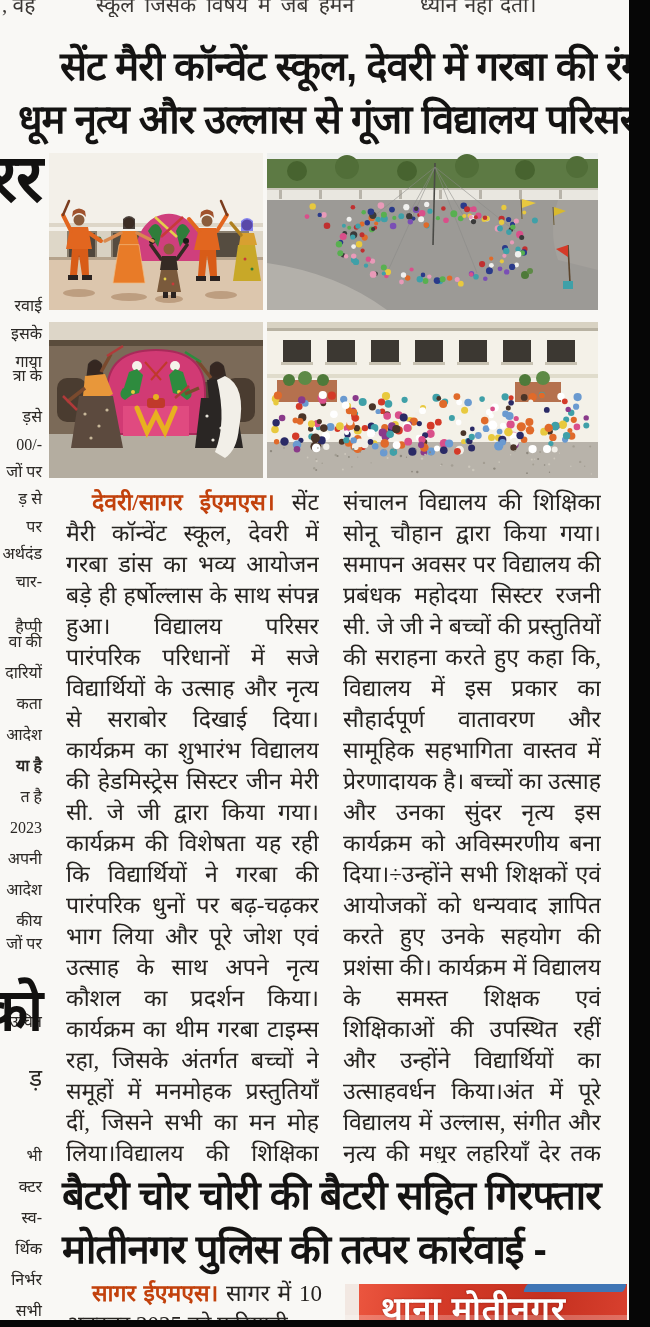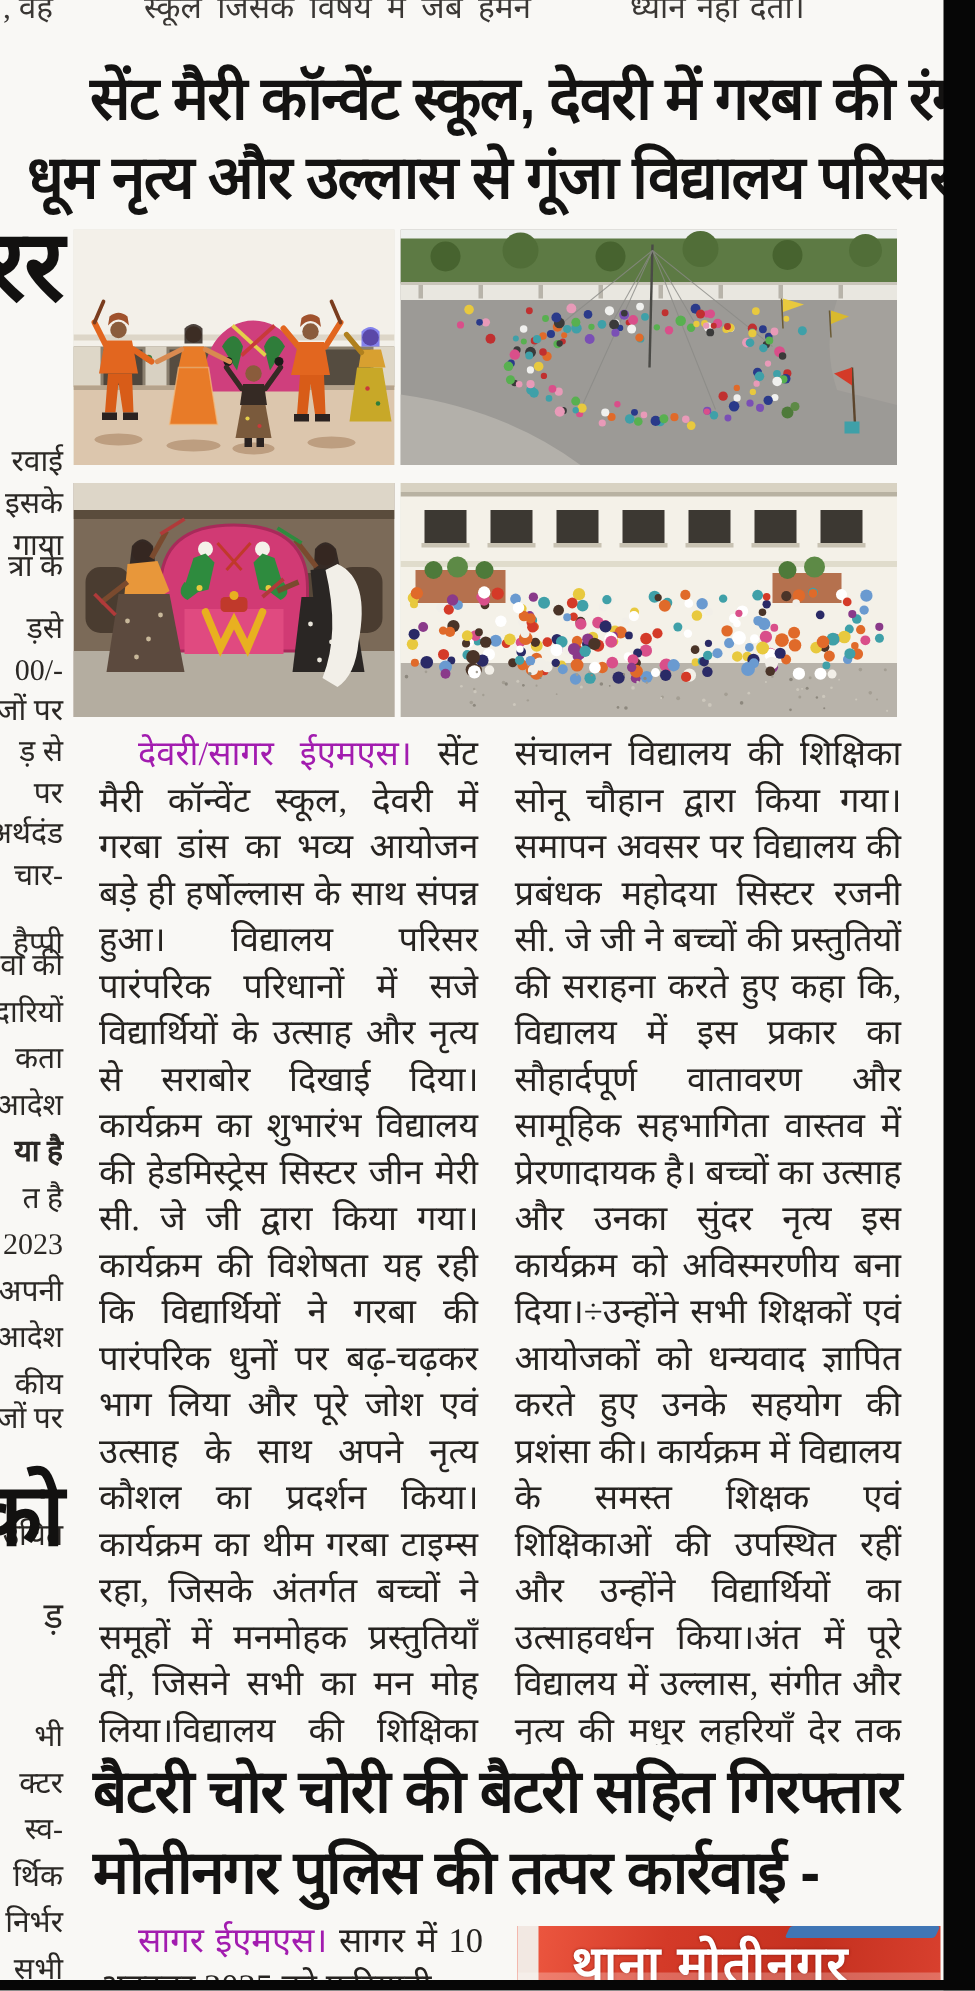--- a/index.html
+++ b/index.html
@@ -13,40 +13,40 @@
   .bar-right{position:absolute;left:629px;top:0;width:21px;height:1327px;background:#060606;}
   .bar-bottom{position:absolute;left:0;top:1320px;width:650px;height:7px;background:#060606;}
   
   .top-strip{position:absolute;left:0;top:0;width:629px;height:17px;overflow:hidden;}
   .top-strip span{position:absolute;top:-10px;font-size:21px;color:#3a3734;white-space:nowrap;}
   .ts-left{left:2px;}
   .ts-mid{left:96px;word-spacing:5px;}
   .ts-right{left:420px;word-spacing:2px;}
   
   .left-edge{position:absolute;left:0;top:0;width:47px;height:1320px;overflow:hidden;}
-  .edge-frag{position:absolute;right:5px;white-space:nowrap;font-size:20px;line-height:1;color:#2b2825;}
+  .edge-frag{position:absolute;right:5px;white-space:nowrap;font-size:16px;line-height:1;color:#2b2825;}
   .edge-frag.b{font-weight:bold;color:#121110;letter-spacing:-1px;}
   
   .headline{position:absolute;left:18px;width:612px;font-family:"Liberation Sans",sans-serif;
     font-weight:700;color:#141312;letter-spacing:-1px;}
   .headline .l{line-height:53px;font-size:40px;white-space:nowrap;}
   .h-garba{top:40px;}
   .h-garba .l1{margin-left:42px;}
   .h-police{top:1168px;left:62px;width:566px;}
   .h-police .l{line-height:54px;}
   
   .photo{position:absolute;display:block;background:#e8e5de;}
   #photo1{left:49px;top:153px;}
   #photo2{left:267px;top:153px;}
   #photo3{left:49px;top:322px;}
   #photo4{left:267px;top:322px;}
   
   .col{position:absolute;font-size:23px;line-height:31px;text-align:justify;
     color:#262320;margin:0;text-indent:26px;overflow:hidden;}
-  .col b{font-weight:400;color:#a21caf;}
+  .col b{font-weight:700;color:#c2410c;}
   .col-1{left:66px;top:487px;width:253px;height:676px;}
   .col-2{left:343px;top:487px;width:258px;height:676px;text-indent:0;}
   .col-3{left:66px;top:1278px;width:256px;height:42px;}
   
   .sign{position:absolute;left:345px;top:1284px;width:282px;height:36px;overflow:hidden;
     background:linear-gradient(100deg,#ef5a42 0%,#d43a28 35%,#c4301f 70%,#d8402e 100%);}
   .sign-white-edge{position:absolute;left:0;top:0;width:14px;height:36px;background:#f2e8e2;}
   .sign-blue{position:absolute;right:2px;top:0;width:100px;height:8px;background:#4076b5;
     transform:skewX(-25deg);border-radius:2px;}
   .sign-text{position:absolute;left:36px;top:1px;font-family:"Liberation Sans",sans-serif;

